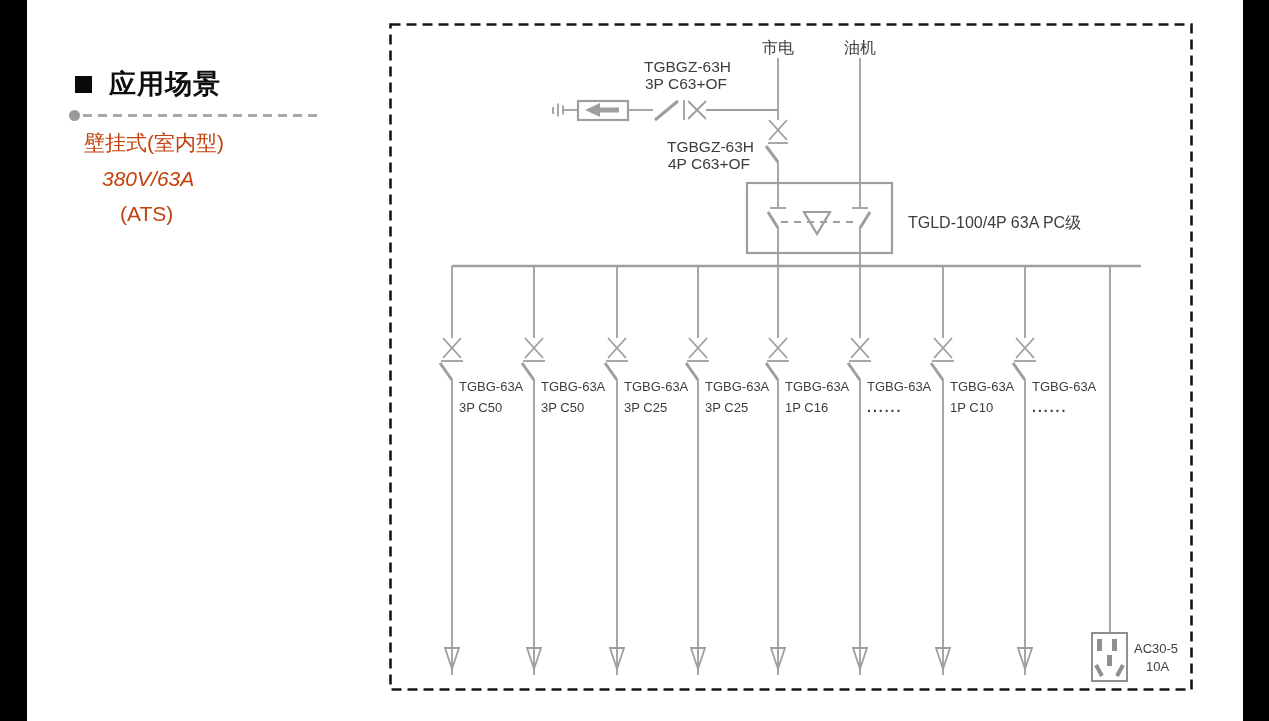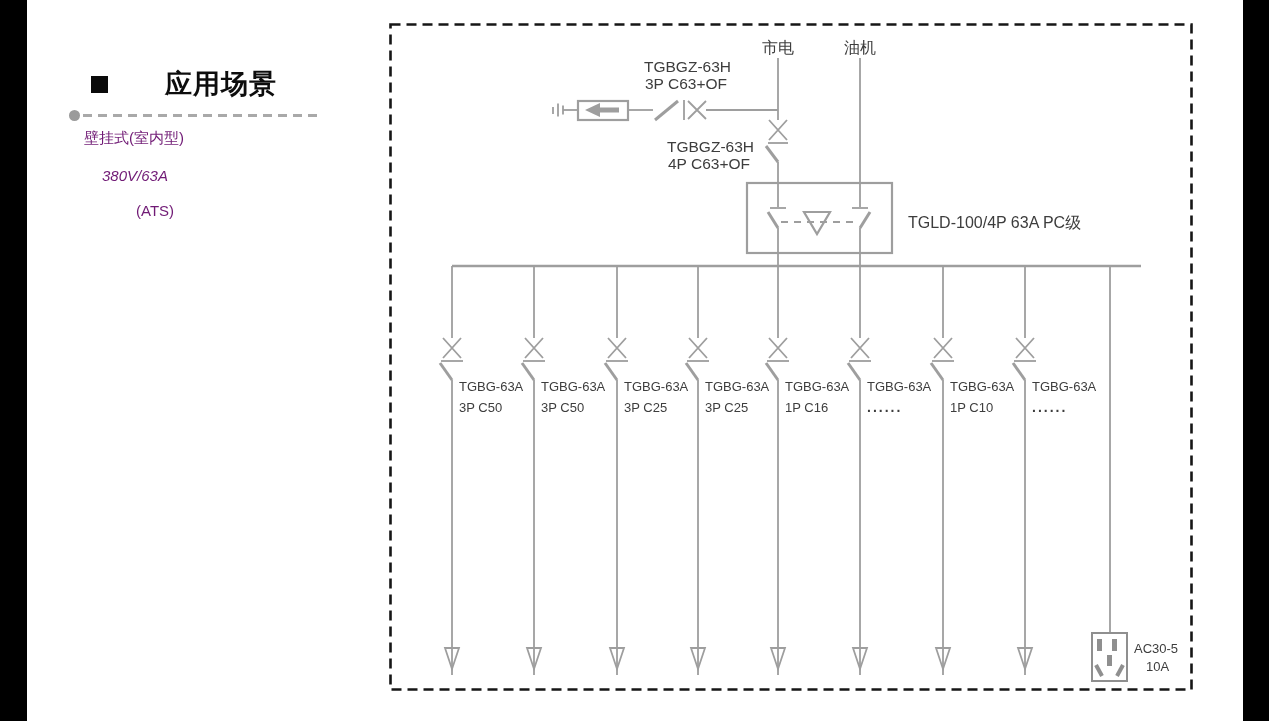--- a/index.html
+++ b/index.html
@@ -6,30 +6,30 @@
   body{
     width:1269px;height:721px;position:relative;overflow:hidden;
     background:#ffffff;font-family:"Liberation Sans",sans-serif;
   }
   .black-bar{position:absolute;top:0;height:721px;background:#000;}
   .black-bar.left{left:0;width:27px;}
   .black-bar.right{left:1243px;width:26px;}
 
   
   .sidebar{position:absolute;left:27px;top:0;width:360px;height:721px;}
-  .heading-row{position:absolute;left:64px;top:66px;display:flex;align-items:center;gap:40px;}
+  .heading-row{position:absolute;left:48px;top:66px;display:flex;align-items:center;}
   .heading-square{width:17px;height:17px;background:#0a0a0a;margin-right:17px;flex:0 0 auto;}
   .heading-text{font-size:27px;font-weight:bold;color:#0d0d0d;letter-spacing:1px;white-space:nowrap;}
   .divider-row{position:absolute;left:42px;top:110px;width:248px;display:flex;align-items:center;}
   .divider-dot{width:11px;height:11px;border-radius:50%;background:#9b9b9b;flex:0 0 auto;margin-right:3px;}
   .divider-dashes{flex:1;height:3px;background:repeating-linear-gradient(90deg,#a9a9a9 0 9px,transparent 9px 15px);}
-  .side-line{position:absolute;font-size:15px;color:#701a75;white-space:nowrap;}
+  .side-line{position:absolute;font-size:21px;color:#c2410c;white-space:nowrap;}
   .side-line.l1{left:57px;top:129px;}
   .side-line.l2{left:75px;top:167px;font-style:italic;}
-  .side-line.l3{left:93px;top:202px;margin-left:16px;}
+  .side-line.l3{left:93px;top:202px;}
 
   
   svg{position:absolute;left:0;top:0;}
   .ln{stroke:#9e9e9e;stroke-width:1.8;fill:none;}
   .ln2{stroke:#9e9e9e;stroke-width:2.2;fill:none;}
   .blade{stroke:#9e9e9e;stroke-width:3;fill:none;}
   .busln{stroke:#9e9e9e;stroke-width:2.5;fill:none;}
   .dash-border{stroke:#161616;stroke-width:2.6;fill:none;stroke-dasharray:10 6;}
   .inner-dash{stroke:#9e9e9e;stroke-width:2;fill:none;stroke-dasharray:7 6;}
   .spd-fill{fill:#9e9e9e;stroke:none;}

